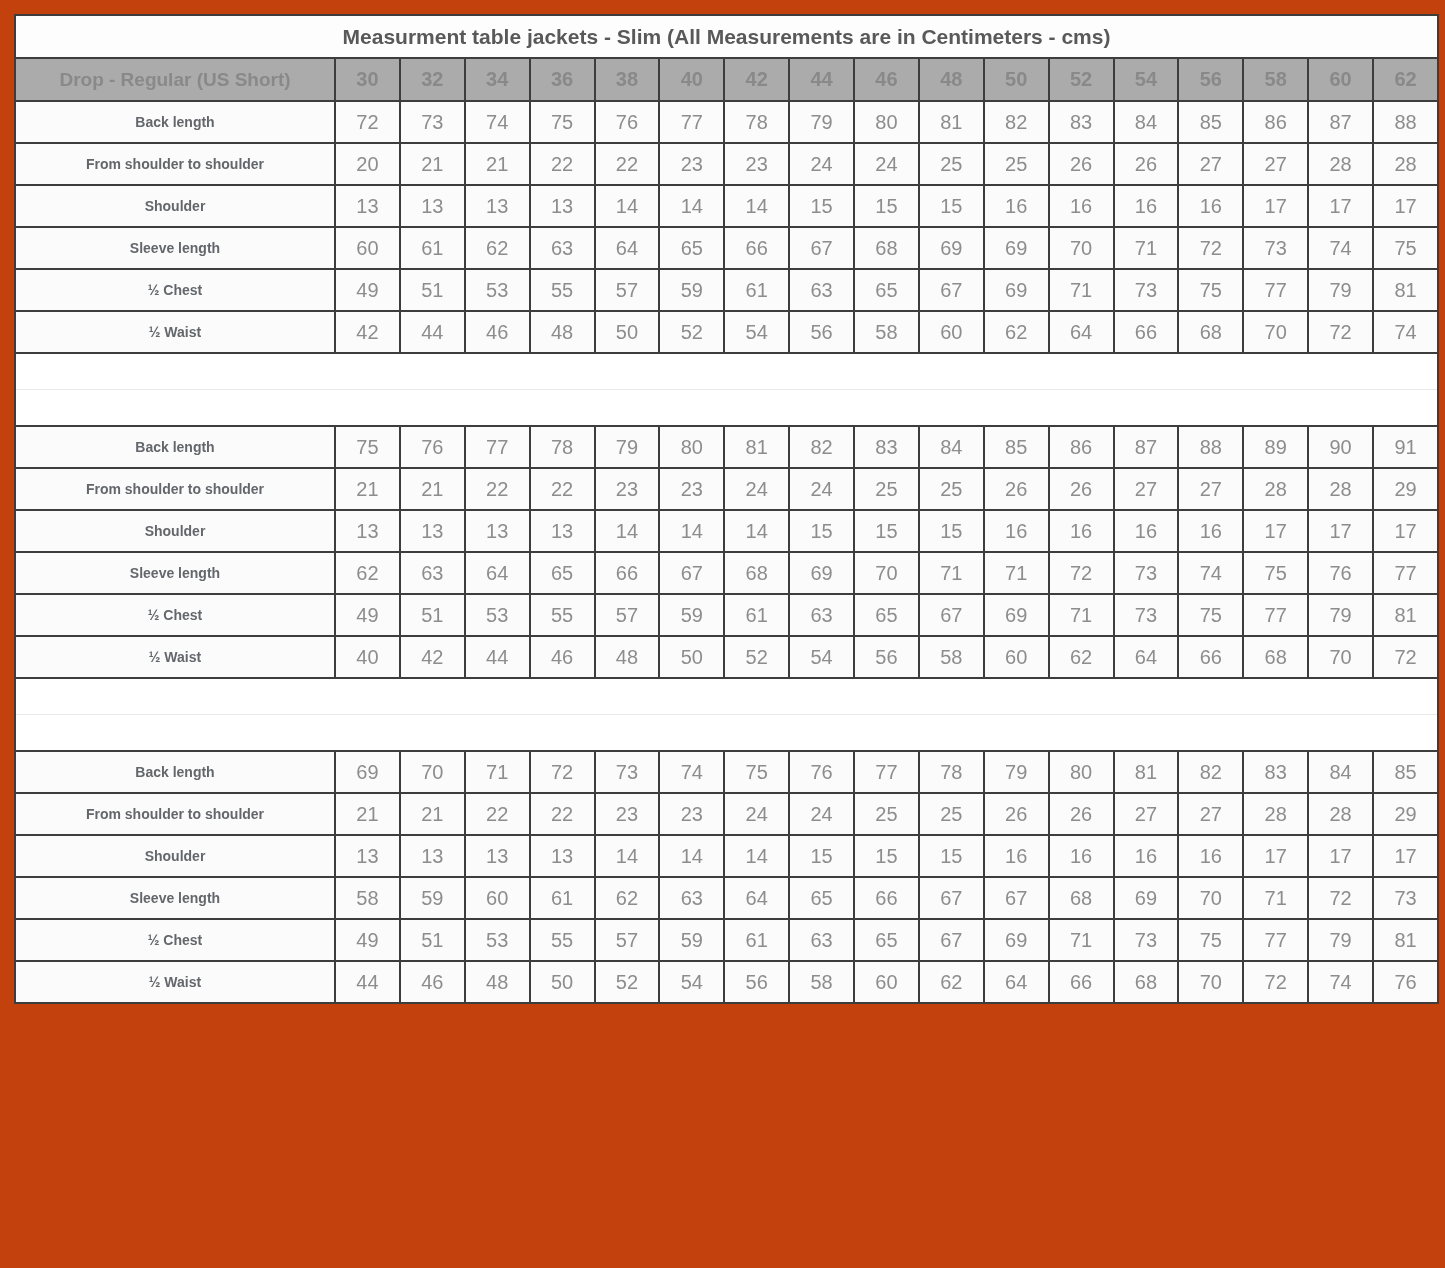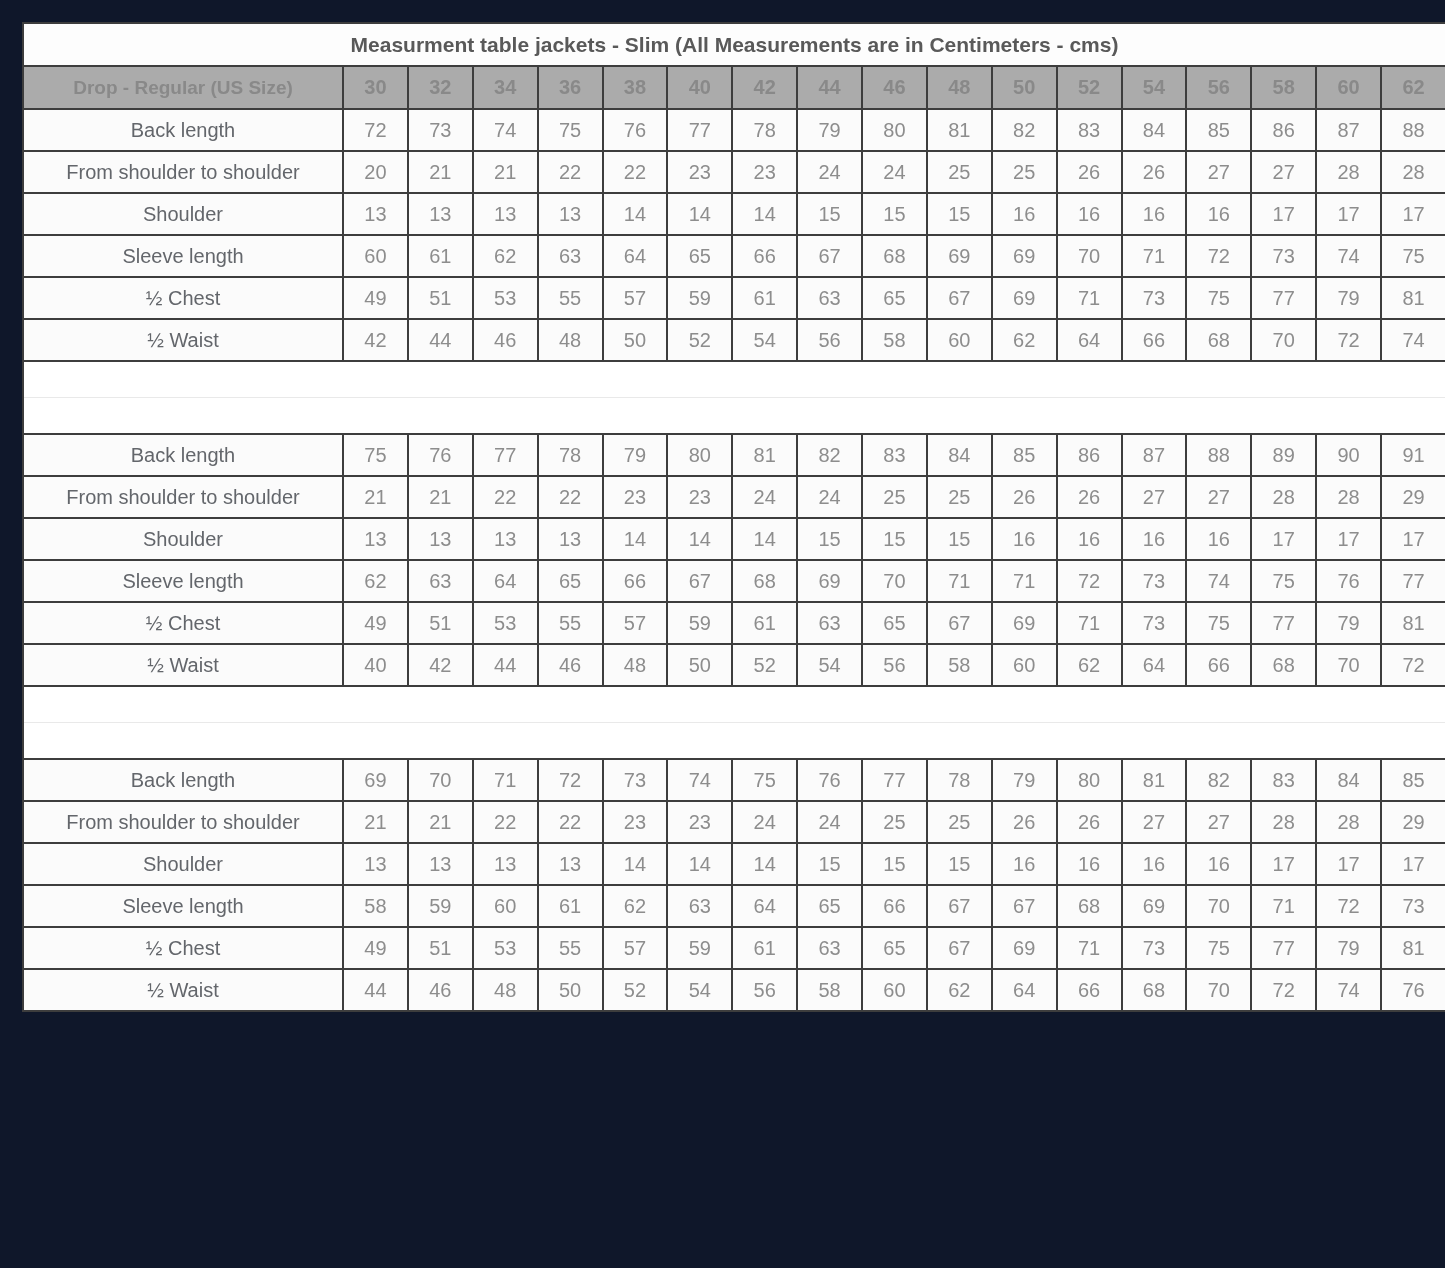--- a/index.html
+++ b/index.html
@@ -5,22 +5,22 @@
   html, body {
     margin: 0;
     padding: 0;
     background: #ffffff;
     font-family: "Liberation Sans", sans-serif;
   }
   .page {
     width: 1445px;
     height: 1268px;
     box-sizing: border-box;
-    padding: 22px;
-    background: #0f172a;
+    padding: 14px;
+    background: #c2410c;
   }
   table.size-table {
     border-collapse: collapse;
     table-layout: fixed;
     width: 1425px;
     border: 2px solid #3d3d3d;
   }
   col.label-col { width: 320px; }
   td {
     text-align: center;
@@ -48,23 +48,23 @@
   tr.header-row td.header-label { font-size: 19px; }
   tr.data-row td {
     height: 40px;
     background: #fbfbfb;
     border: 2px solid #3d3d3d;
     font-size: 20px;
     color: #8d8d8d;
     font-weight: normal;
   }
   tr.data-row td.row-label {
-    font-weight: normal;
+    font-weight: bold;
     color: #63666b;
-    font-size: 20px;
+    font-size: 14px;
   }
   tr.gap-row td {
     height: 35px;
     background: #ffffff;
     border-left: none;
     border-right: none;
     border-top: none;
     border-bottom: none;
   }
   tr.gap-row td.gap-divider {
@@ -94,21 +94,21 @@
         <col>
         <col>
         <col>
         <col>
     </colgroup>
     <tbody id="tbody">
         <tr class="title-row">
           <td class="title-cell" colspan="18">Measurment table jackets - Slim (All Measurements are in Centimeters - cms)</td>
         </tr>
         <tr class="header-row">
-          <td class="header-label">Drop - Regular (US Size)</td>
+          <td class="header-label">Drop - Regular (US Short)</td>
           <td class="header-value">30</td>
           <td class="header-value">32</td>
           <td class="header-value">34</td>
           <td class="header-value">36</td>
           <td class="header-value">38</td>
           <td class="header-value">40</td>
           <td class="header-value">42</td>
           <td class="header-value">44</td>
           <td class="header-value">46</td>
           <td class="header-value">48</td>

